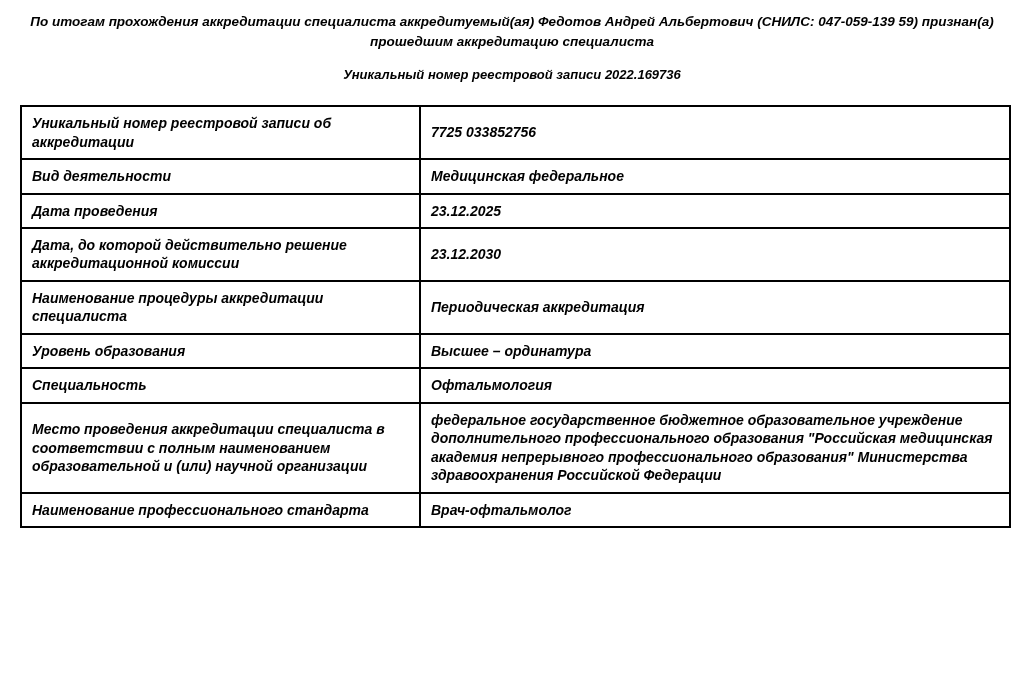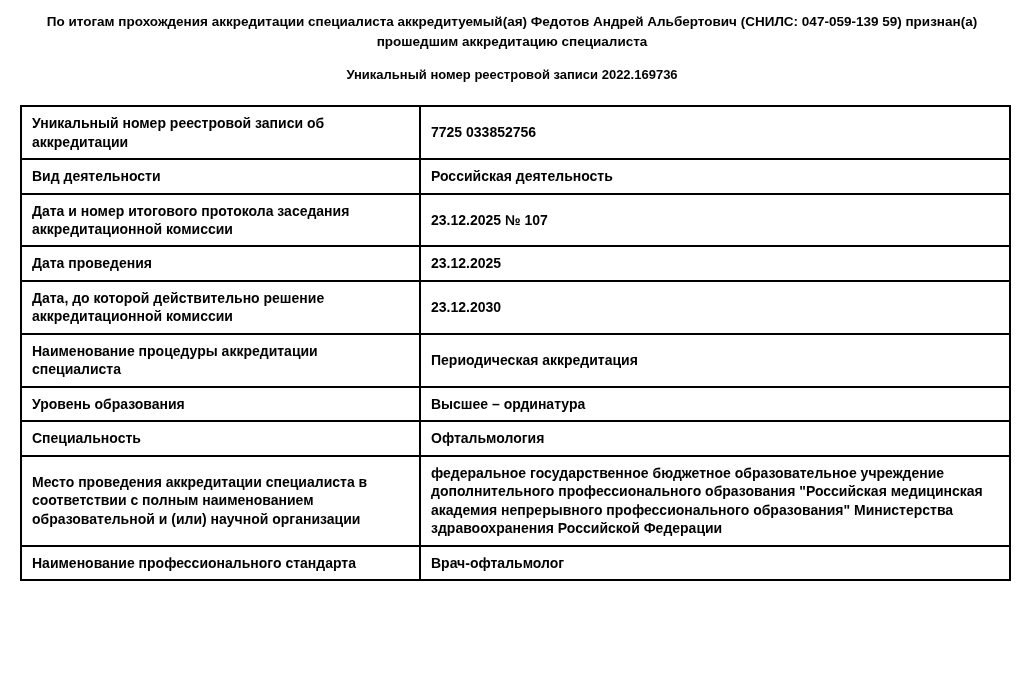--- a/index.html
+++ b/index.html
@@ -10,20 +10,21 @@
     height: 687px;
     overflow: hidden;
     font-family: "Liberation Sans", sans-serif;
     color: #000000;
   }
   .doc {
     width: 1024px;
     height: 687px;
     box-sizing: border-box;
     padding-top: 12px;
+    font-style: italic;
   }
   .intro {
     width: 975px;
     margin: 0 auto;
     text-align: center;
     font-size: 13.5px;
     font-weight: 700;
     line-height: 1.45;
   }
   .section-heading-wrap {
@@ -71,25 +72,21 @@
   <h1 class="record-title">Уникальный номер реестровой записи 2022.169736</h1>
 
   <table class="acc-table">
     <tbody id="table-body">
         <tr>
           <td class="label-cell">Уникальный номер реестровой записи об аккредитации</td>
           <td class="value-cell">7725 033852756</td>
         </tr>
         <tr>
           <td class="label-cell">Вид деятельности</td>
-          <td class="value-cell">Российская деятельность</td>
-        </tr>
-        <tr>
-          <td class="label-cell">Дата и номер итогового протокола заседания аккредитационной комиссии</td>
-          <td class="value-cell">23.12.2025 № 107</td>
+          <td class="value-cell">Медицинская федеральное</td>
         </tr>
         <tr>
           <td class="label-cell">Дата проведения</td>
           <td class="value-cell">23.12.2025</td>
         </tr>
         <tr>
           <td class="label-cell">Дата, до которой действительно решение аккредитационной комиссии</td>
           <td class="value-cell">23.12.2030</td>
         </tr>
         <tr>

